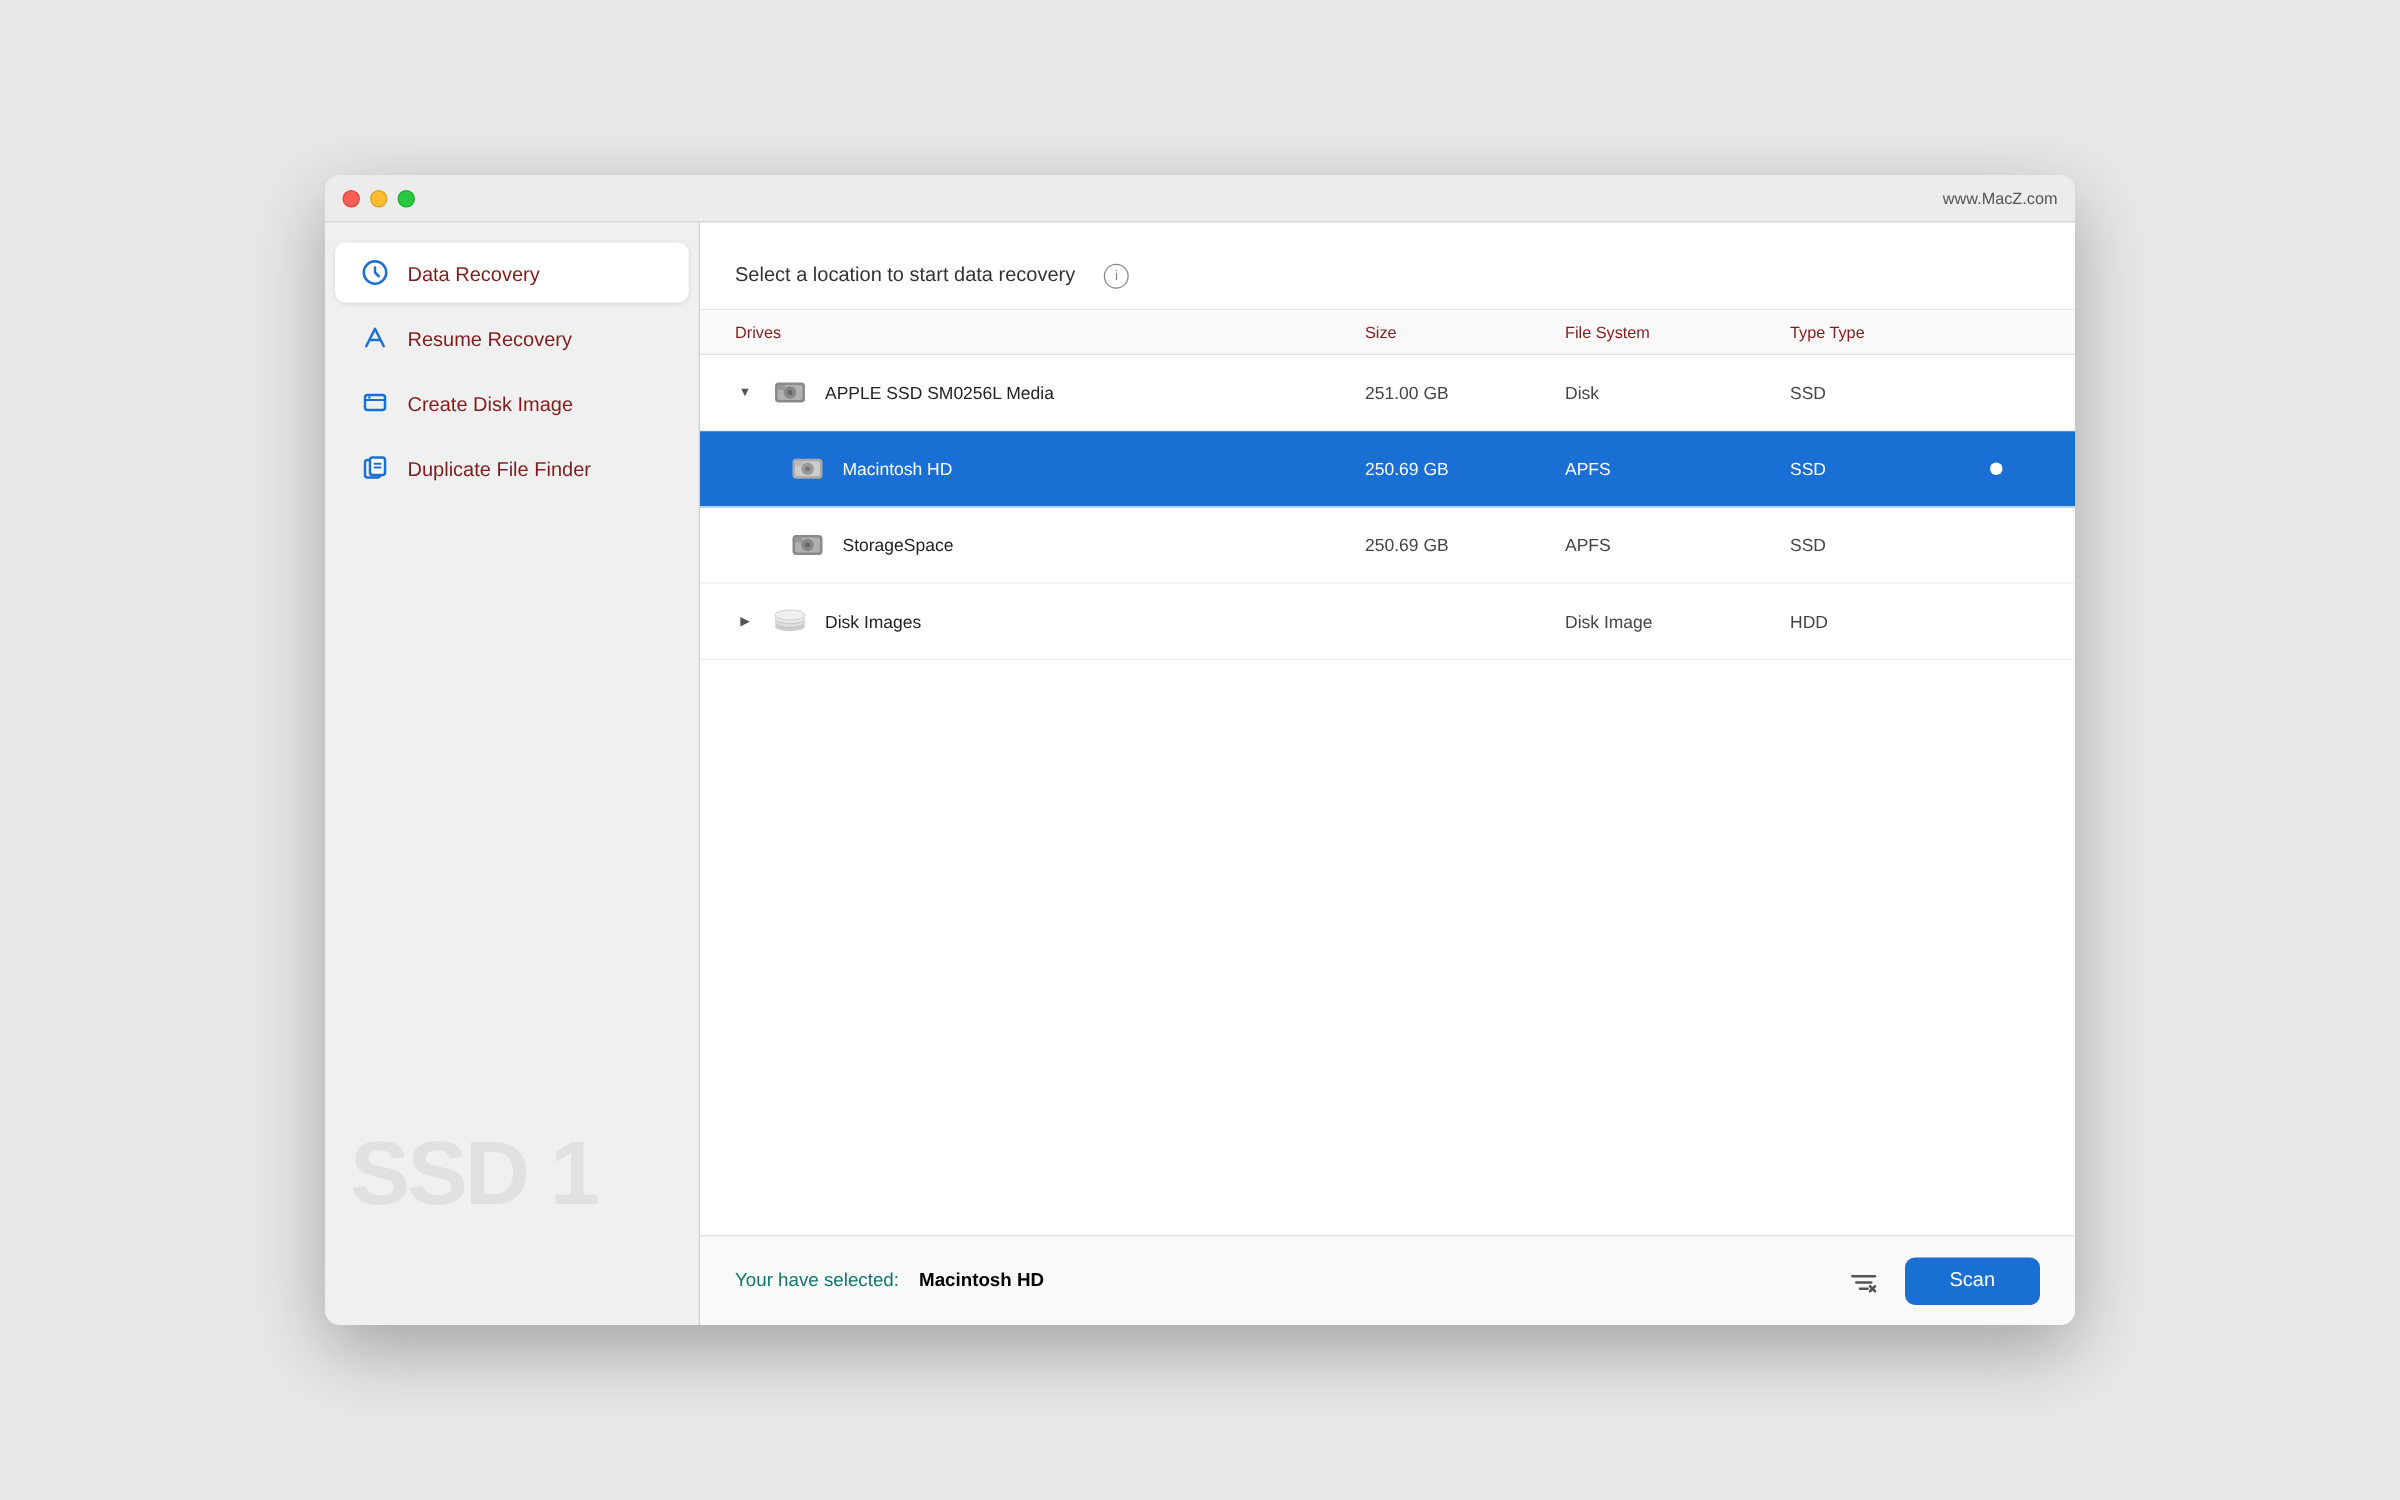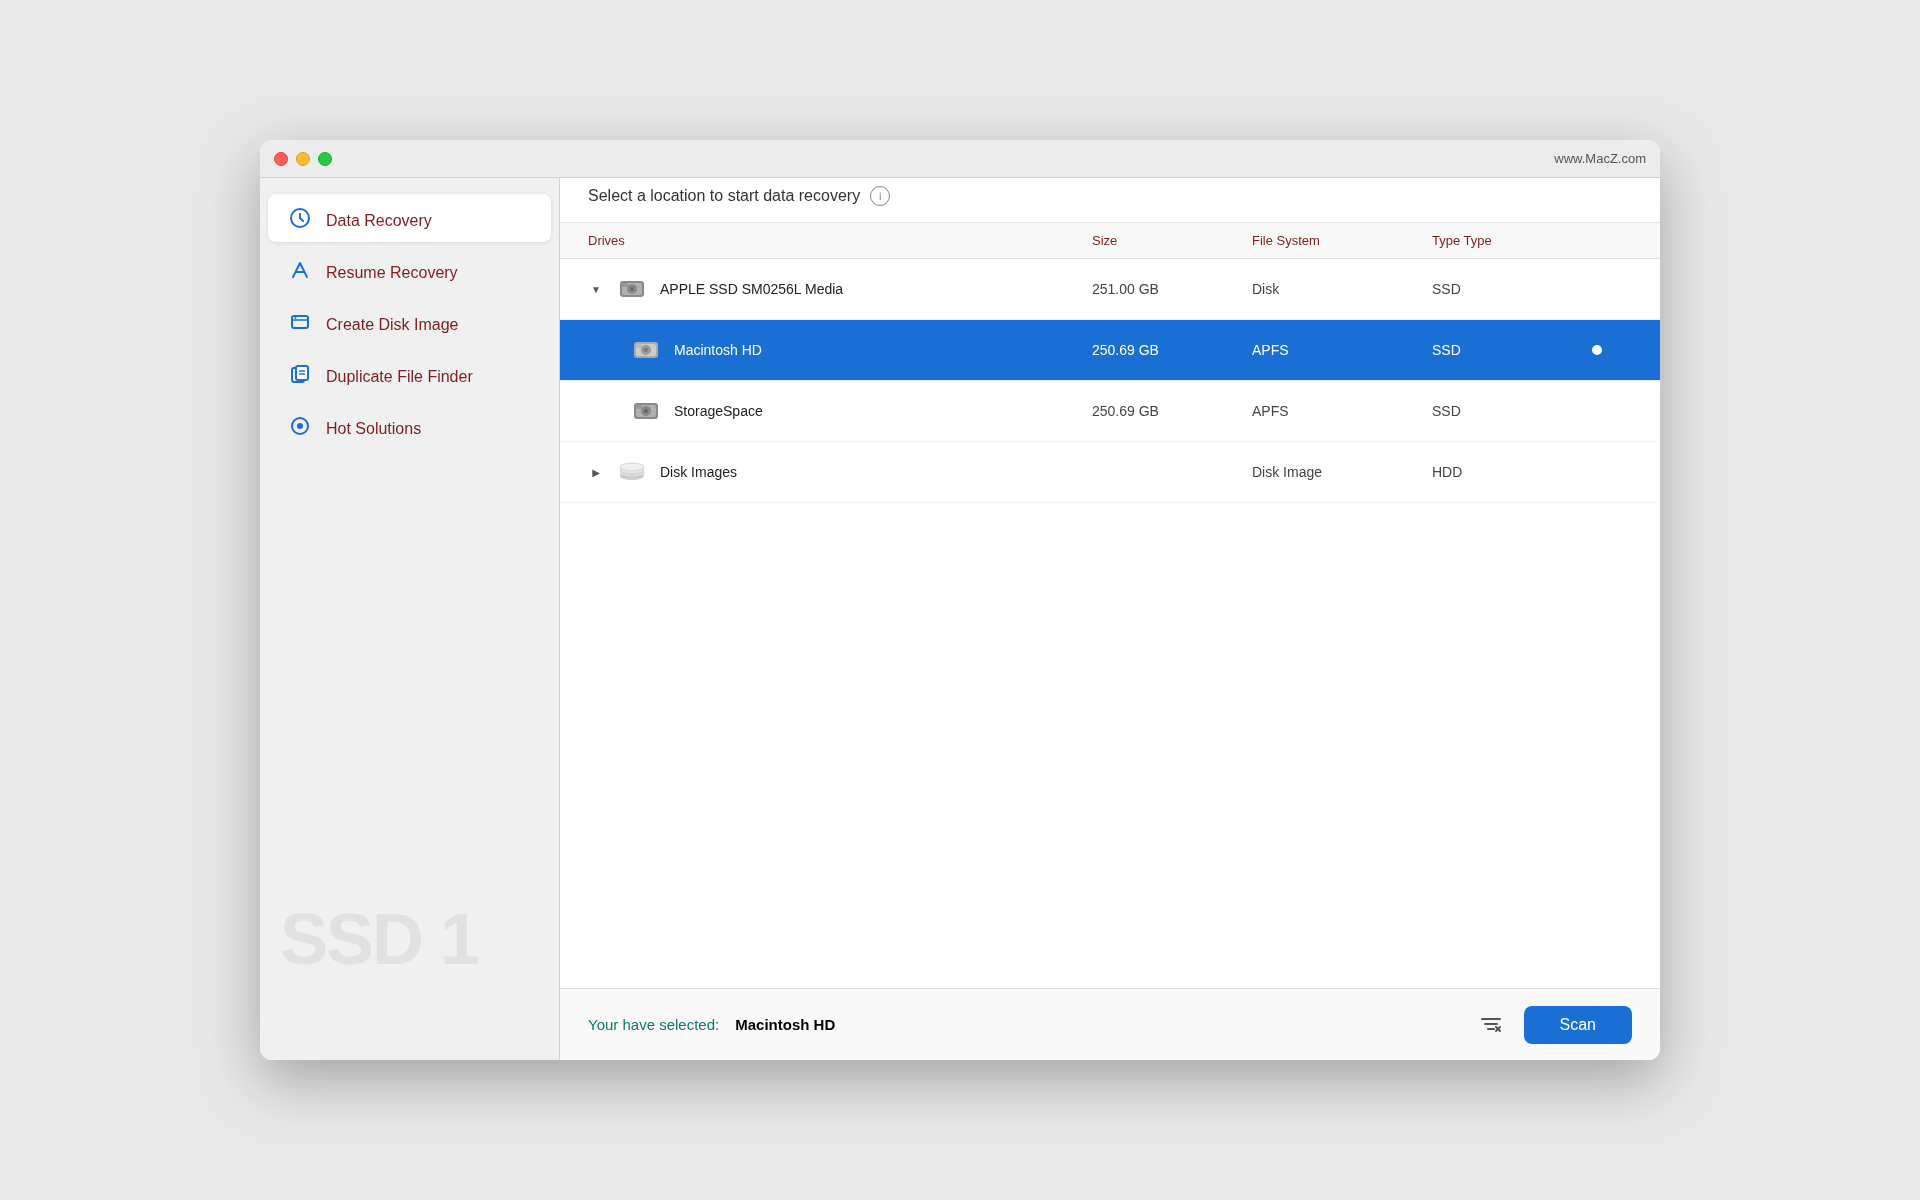--- a/index.html
+++ b/index.html
@@ -109,24 +109,24 @@
     
     .content {
       flex: 1;
       display: flex;
       flex-direction: column;
       background: #ffffff;
       overflow: hidden;
     }
 
     .content-header {
-      padding: 8px 28px 16px;
-      display: flex;
-      align-items: center;
-      gap: 10px;
+      padding: 33px 28px 16px;
+      display: flex;
+      align-items: center;
+      gap: 23px;
       border-bottom: 1px solid #e5e5e5;
     }
 
     .content-header-title {
       font-size: 16px;
       color: #333;
       font-weight: 400;
     }
 
     .info-icon {
@@ -245,21 +245,21 @@
 
     .selected-value {
       font-size: 15px;
       color: #000;
       font-weight: 600;
     }
 
     .bottom-actions {
       margin-left: auto;
       display: flex;
-      align-items: center;
+      align-items: flex-end;
       gap: 16px;
     }
 
     .filter-icon-btn {
       width: 34px;
       height: 34px;
       display: flex;
       align-items: center;
       justify-content: center;
       cursor: pointer;
@@ -351,29 +351,20 @@
           <svg width="22" height="22" viewBox="0 0 22 22" fill="none">
             <rect x="3" y="5" width="12" height="14" rx="2" stroke="#1a6fd4" stroke-width="2"></rect>
             <rect x="7" y="3" width="12" height="14" rx="2" stroke="#1a6fd4" stroke-width="2" fill="white"></rect>
             <line x1="10" y1="8" x2="16" y2="8" stroke="#1a6fd4" stroke-width="1.5"></line>
             <line x1="10" y1="11" x2="16" y2="11" stroke="#1a6fd4" stroke-width="1.5"></line>
           </svg>
         </div>
         <span>Duplicate File Finder</span>
       </div>
 
-      <div class="sidebar-item">
-        <div class="sidebar-icon">
-          <svg width="22" height="22" viewBox="0 0 22 22" fill="none">
-            <circle cx="11" cy="11" r="8" stroke="#1a6fd4" stroke-width="2"></circle>
-            <circle cx="11" cy="11" r="3" fill="#1a6fd4"></circle>
-          </svg>
-        </div>
-        <span>Hot Solutions</span>
-      </div>
 
     </div>
 
     <div class="content">
 
       <div class="content-header">
         <span class="content-header-title">Select a location to start data recovery</span>
         <div class="info-icon">
           <span>i</span>
         </div>

